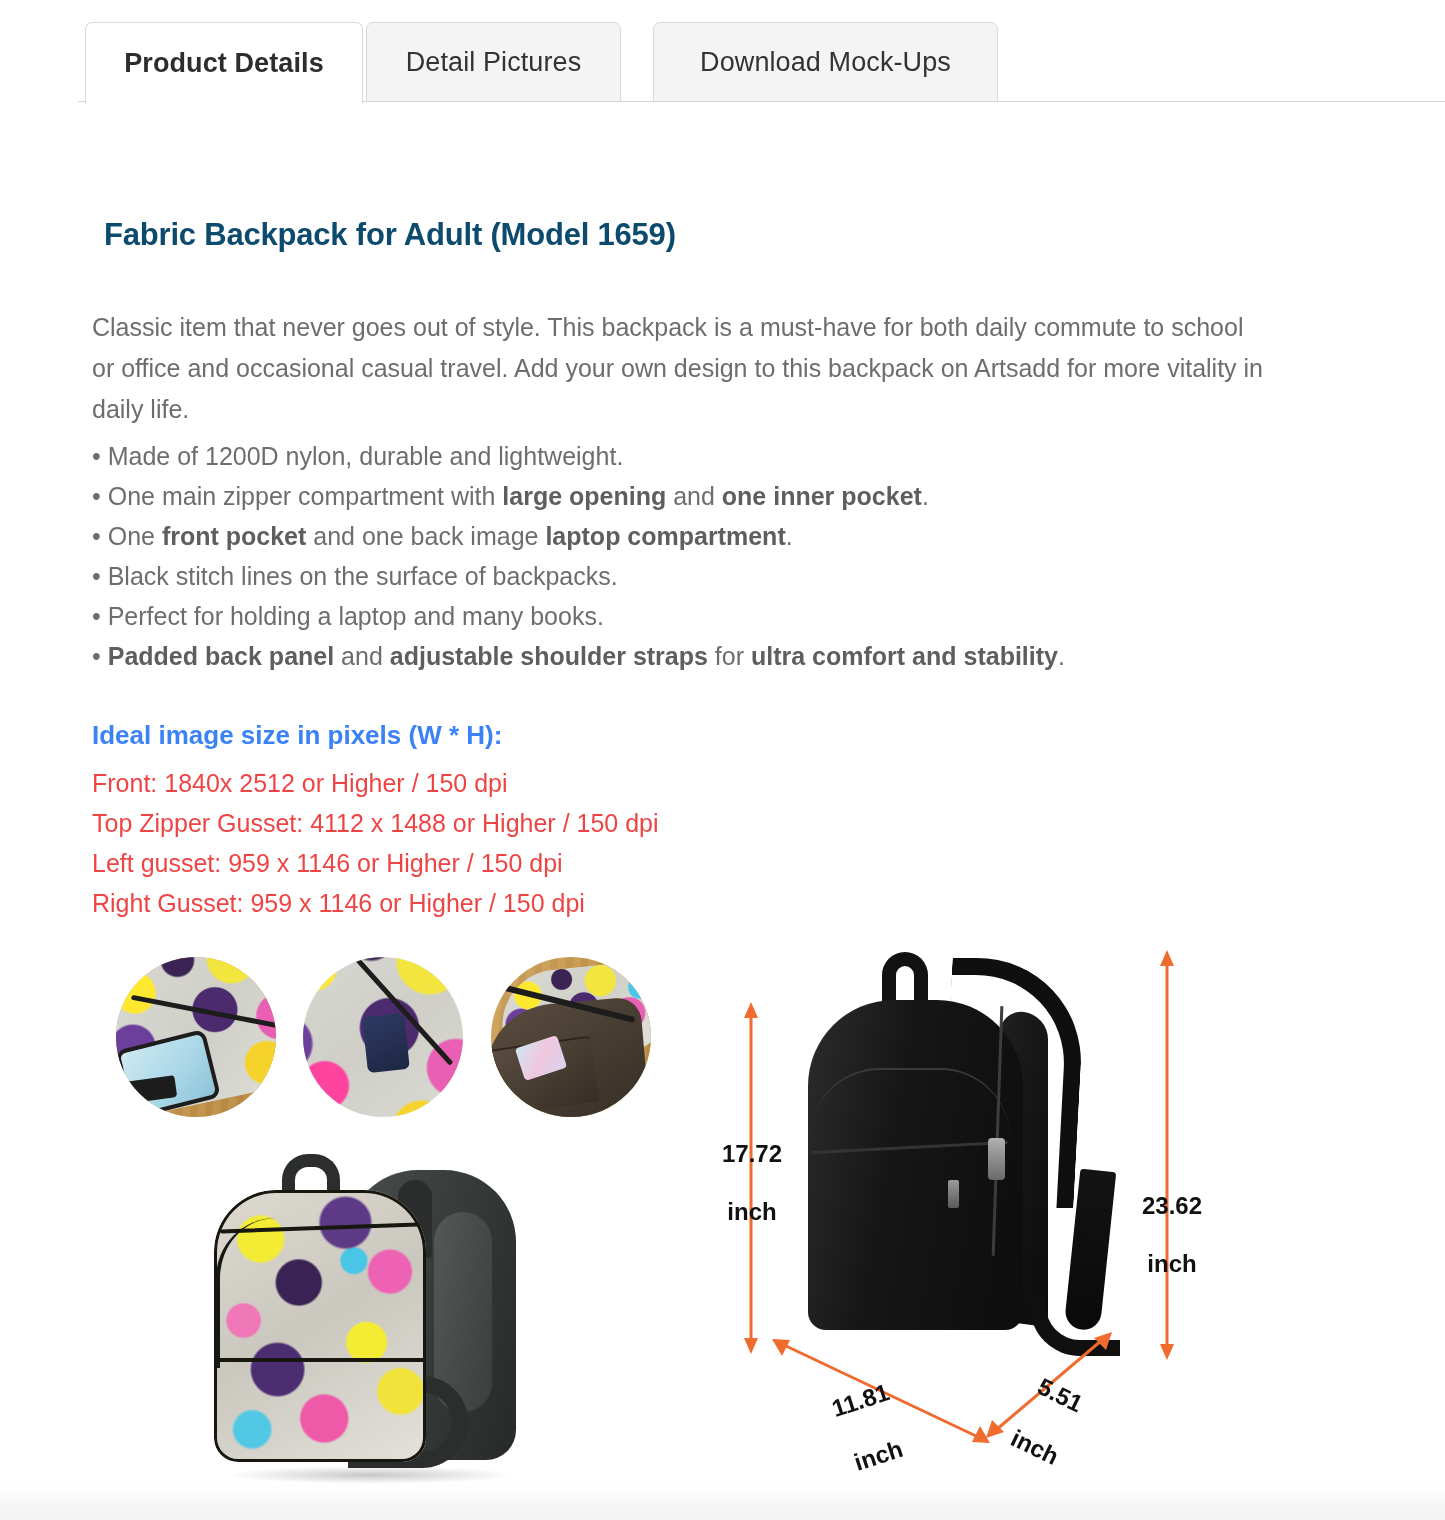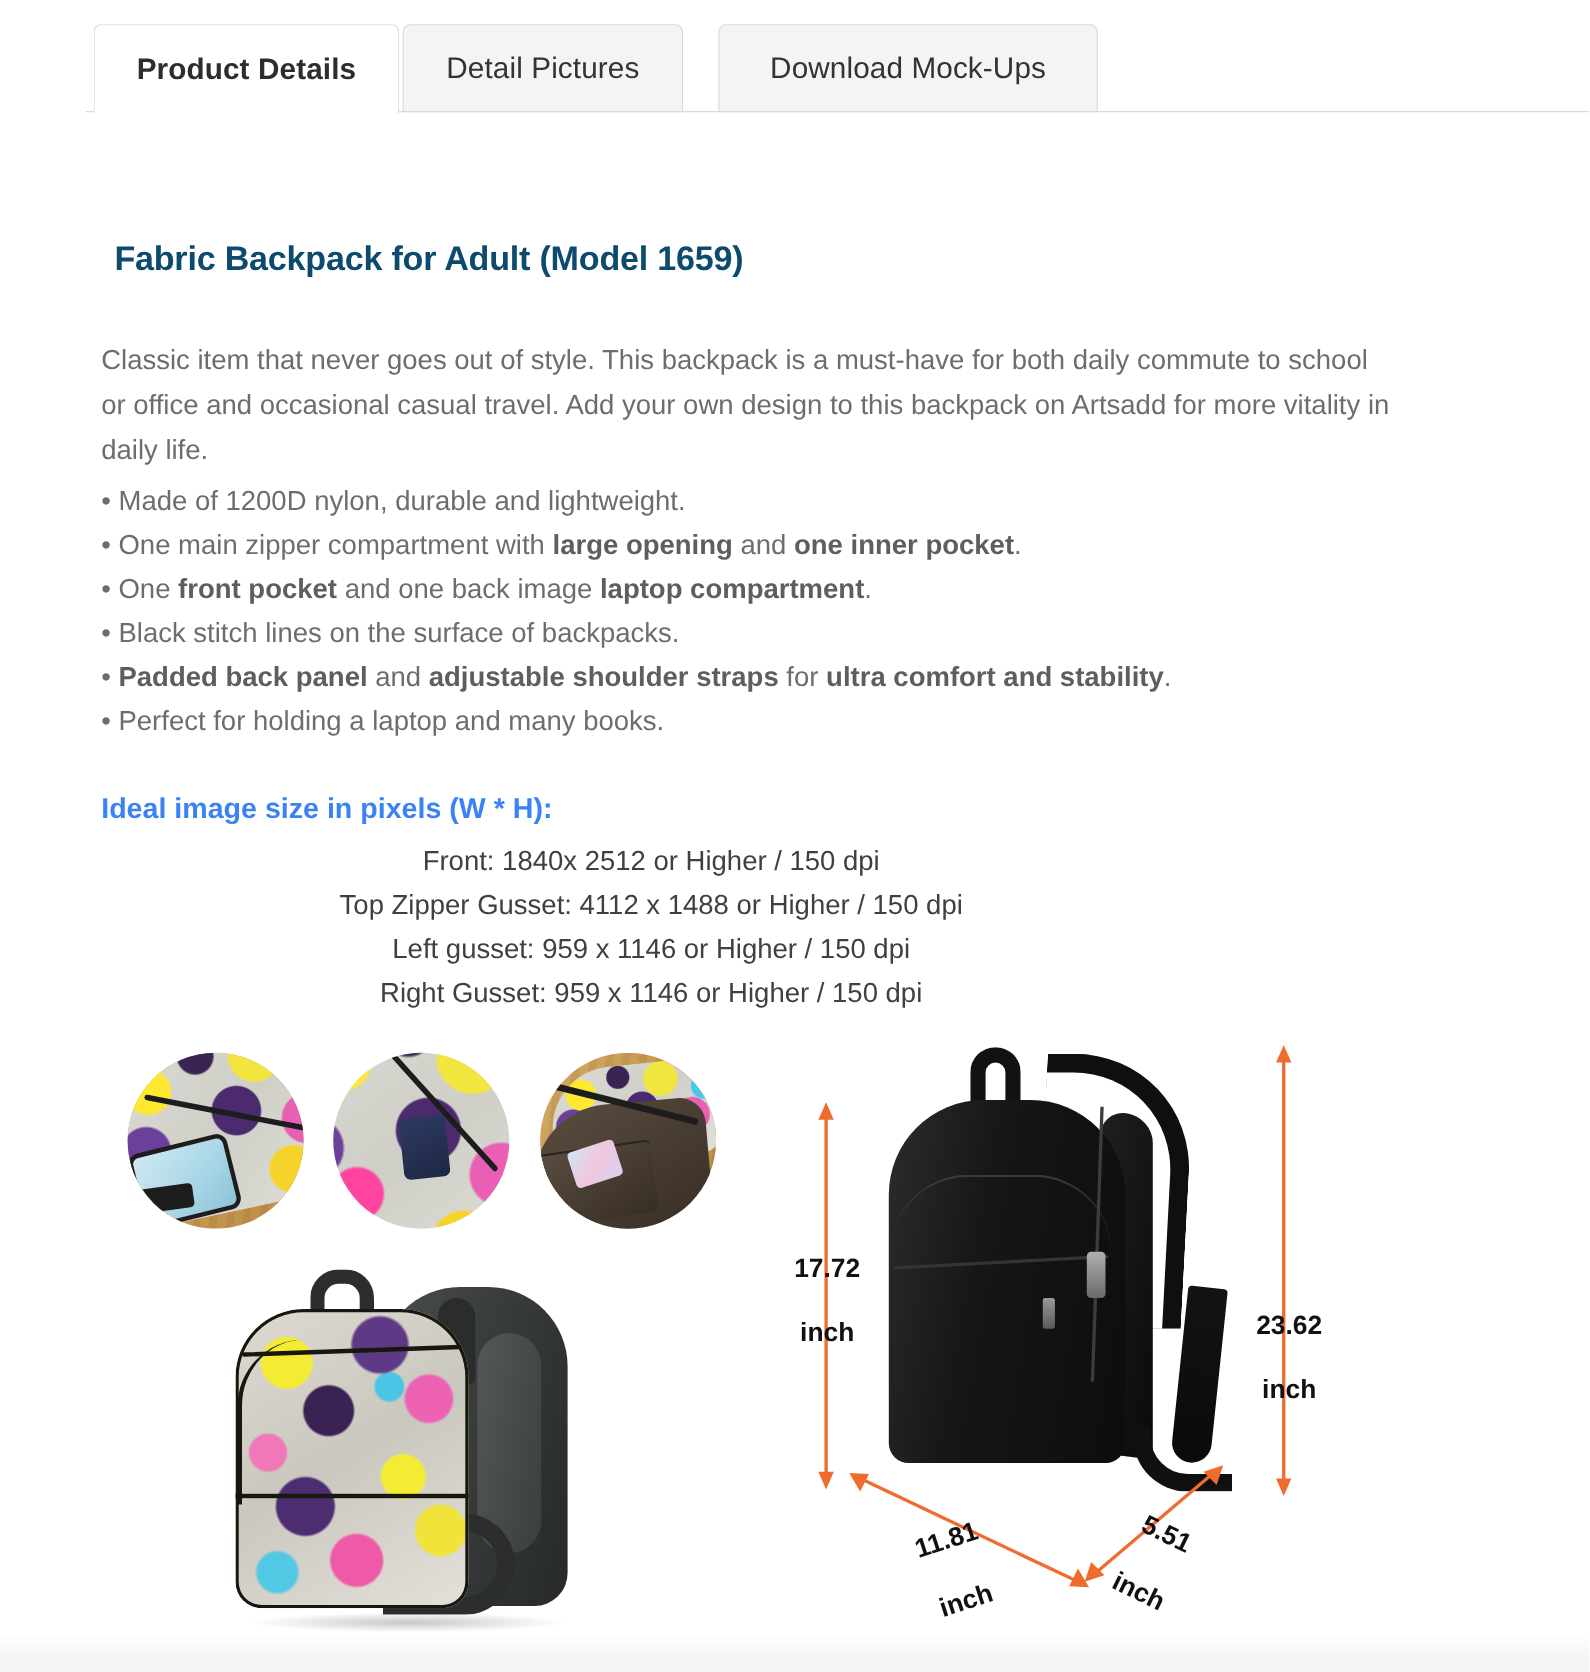--- a/index.html
+++ b/index.html
@@ -68,21 +68,21 @@
   }
   .bullets .li{ white-space:nowrap; }
   .bullets b{ color:#5e5e5e; font-weight:bold; }
 
   .sizes-head{
     position:absolute; left:92px; top:616px;
     font-size:26px; font-weight:bold; color:#3b82f6;
   }
   .sizes{
     position:absolute; left:92px; top:659px; width:1000px;
-    font-size:25px; line-height:40px; color:#404040;text-align:center;
+    font-size:25px; line-height:40px; color:#ef4444;
   }
 
   
   .circles{ position:absolute; left:0; top:0; }
   .circ{
     position:absolute; width:160px; height:160px; border-radius:50%;
     overflow:hidden;
   }
   .circ.c1{ left:116px; top:957px; }
   .circ.c2{ left:303px; top:957px; }
@@ -299,24 +299,24 @@
 
   <div class="bullets">
     <div class="li">• Made of 1200D nylon, durable and lightweight.</div>
     <div class="li">
       <span>• One main zipper compartment with </span><b>large opening</b><span> and </span><b>one inner pocket</b><span>.</span>
     </div>
     <div class="li">
       <span>• One </span><b>front pocket</b><span> and one back image </span><b>laptop compartment</b><span>.</span>
     </div>
     <div class="li">• Black stitch lines on the surface of backpacks.</div>
+    <div class="li">• Perfect for holding a laptop and many books.</div>
     <div class="li">
       <span>• </span><b>Padded back panel</b><span> and </span><b>adjustable shoulder straps</b><span> for </span><b>ultra comfort and stability</b><span>.</span>
     </div>
-    <div class="li">• Perfect for holding a laptop and many books.</div>
   </div>
 
   <div class="sizes-head">Ideal image size in pixels (W * H):</div>
   <div class="sizes">
     <div>Front: 1840x 2512 or Higher / 150 dpi</div>
     <div>Top Zipper Gusset: 4112 x 1488 or Higher / 150 dpi</div>
     <div>Left gusset: 959 x 1146 or Higher / 150 dpi</div>
     <div>Right Gusset: 959 x 1146 or Higher / 150 dpi</div>
   </div>
 </div>

